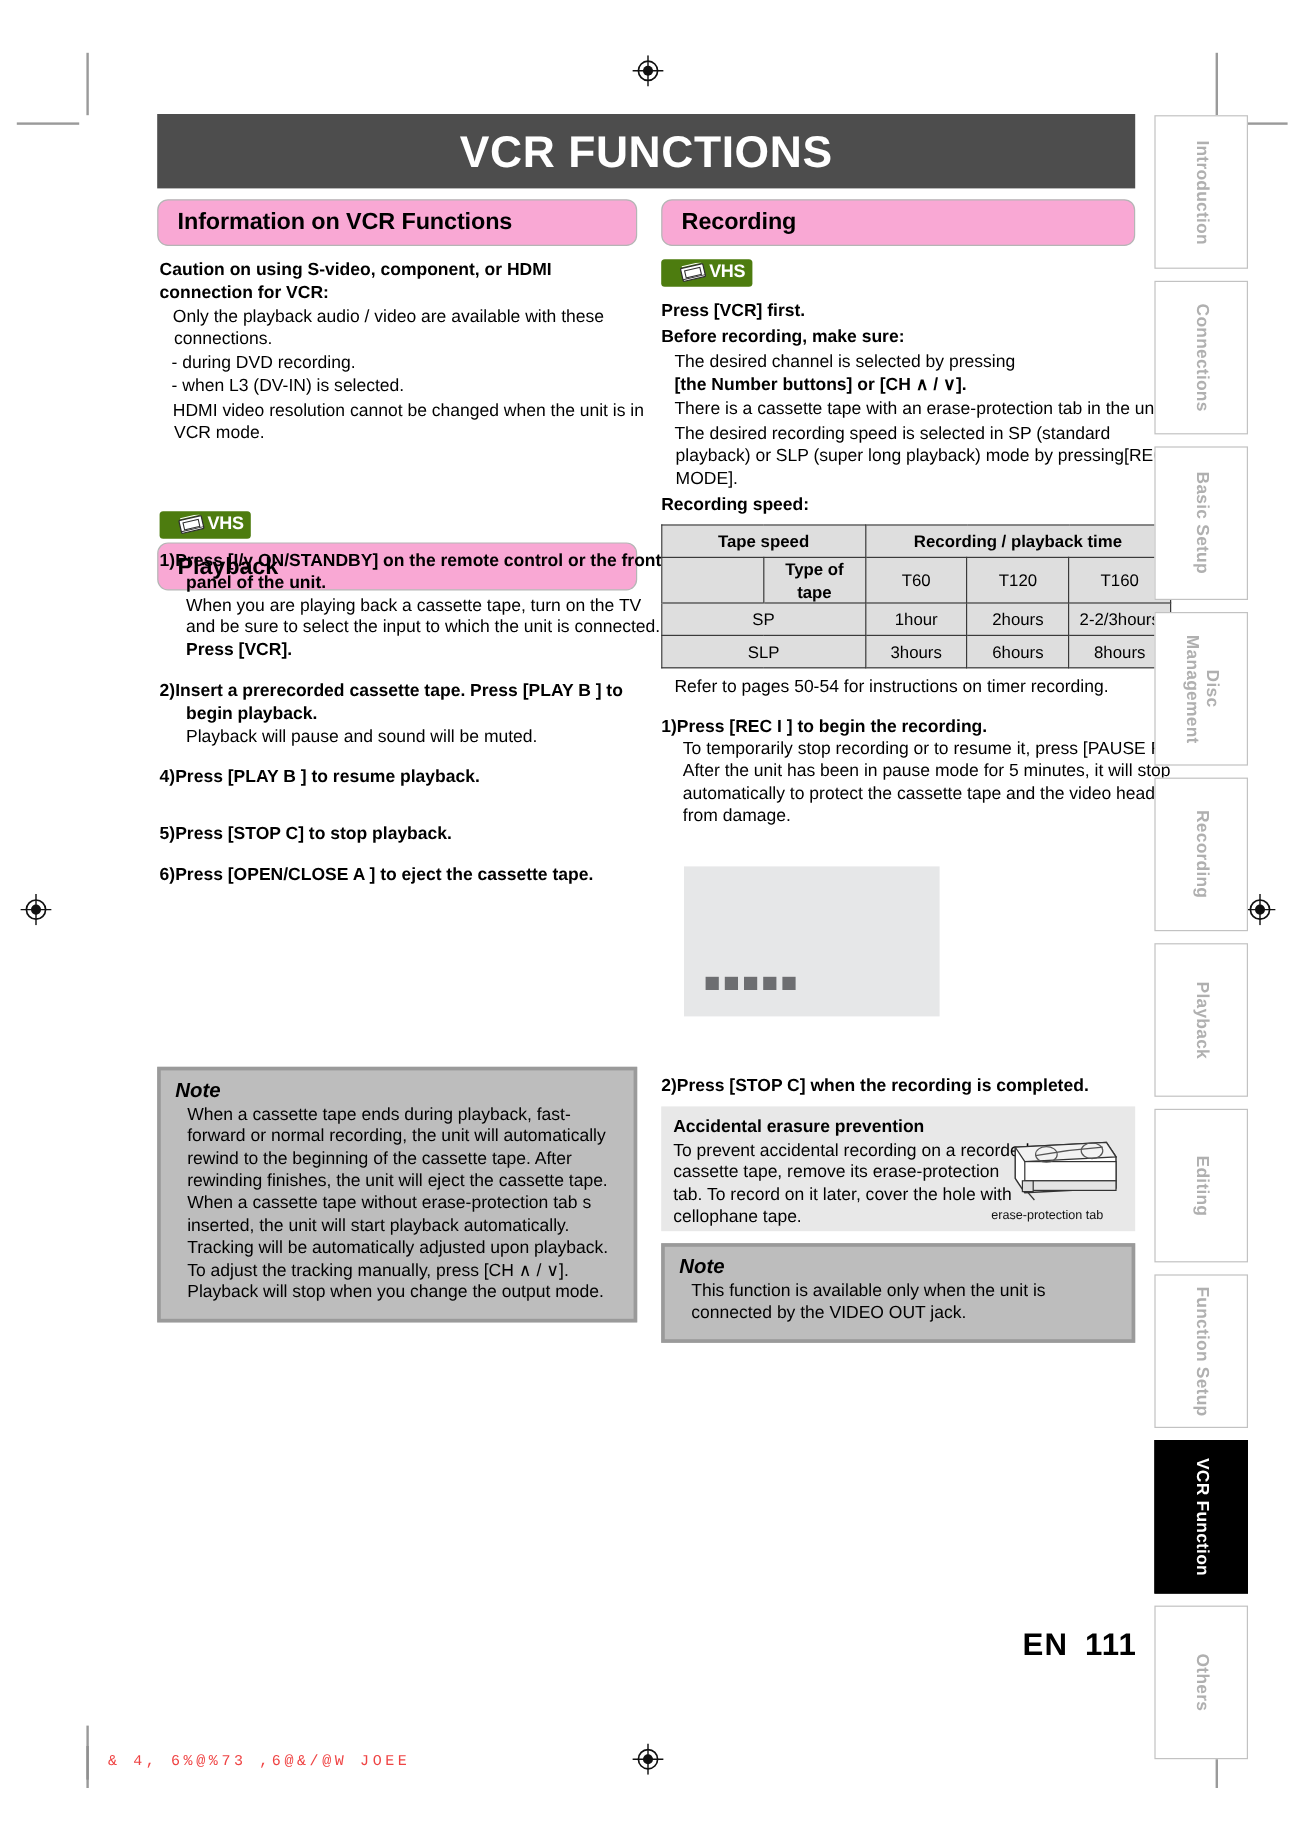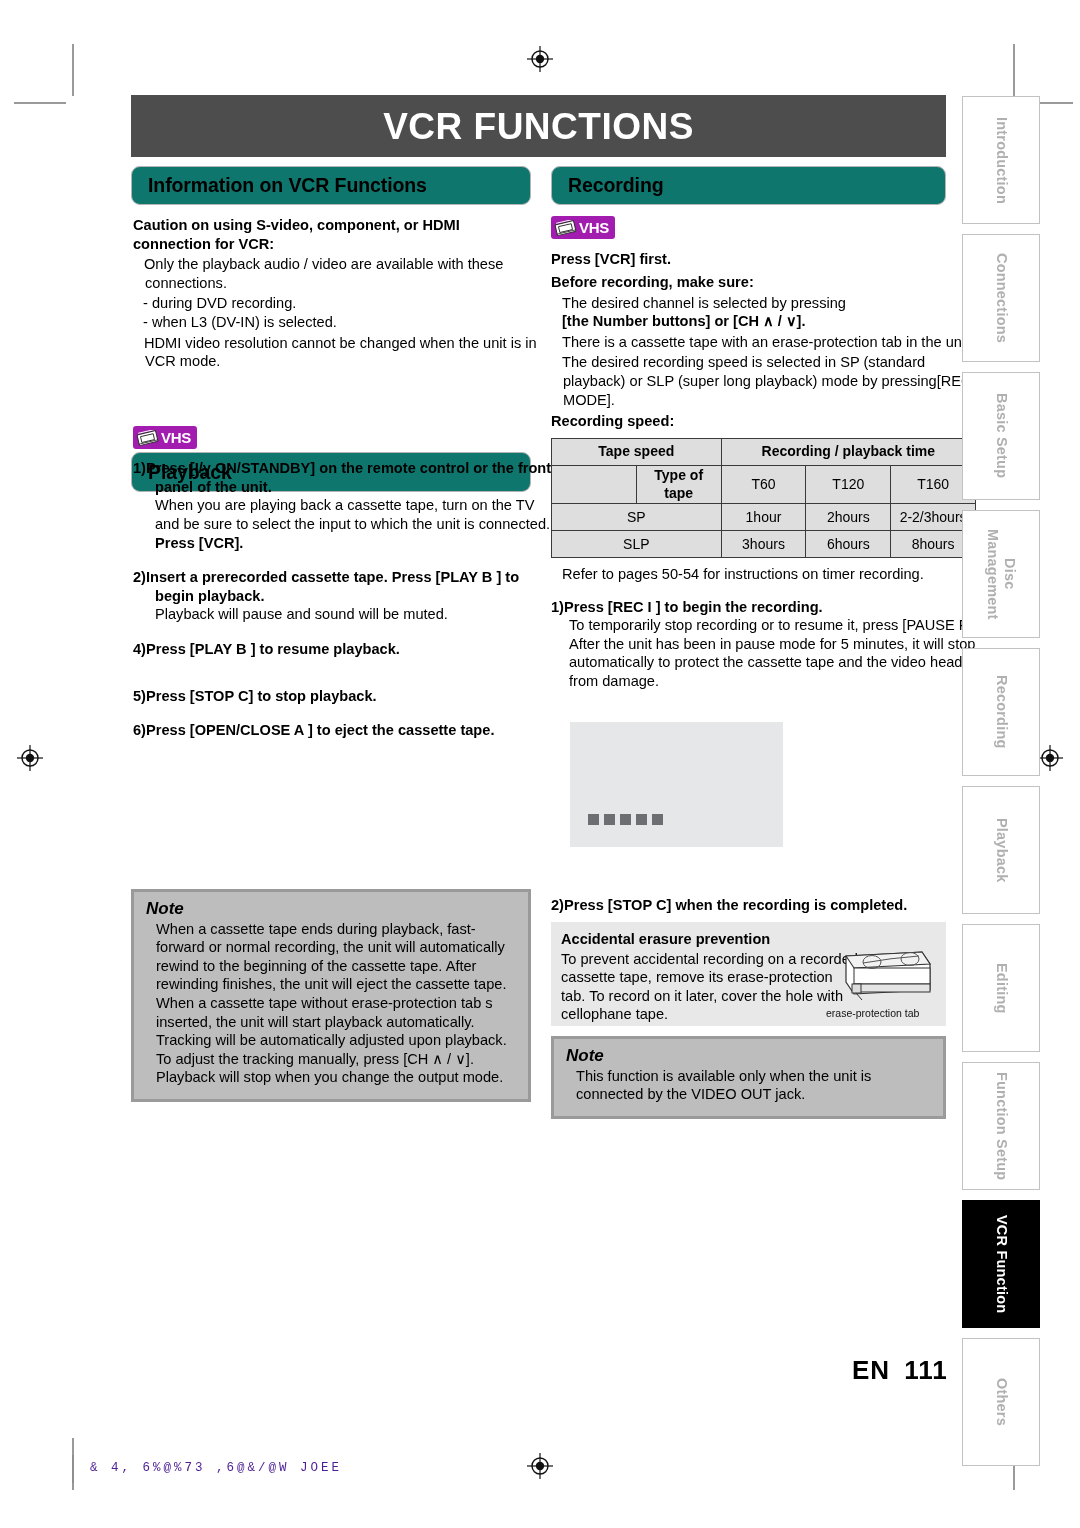--- a/index.html
+++ b/index.html
@@ -44,21 +44,21 @@
     font-weight: bold;
     letter-spacing: 0.5px;
     line-height: 1;
   }
 
   
   .pill {
     position: absolute;
     border: 1px solid #b5b5b5;
     border-radius: 9px;
-    background: #0f766e;
+    background: #f9a8d4;
     display: flex;
     align-items: center;
     padding-left: 16px;
   }
   .pill .txt {
     font-size: 19.5px;
     font-weight: bold;
     letter-spacing: -0.1px;
   }
 
@@ -78,23 +78,23 @@
   .b { font-weight: bold; }
   p { margin: 0; }
   .indent    { padding-left: 12px; text-indent: -1px; }
   .indent2   { padding-left: 22px; text-indent: -12px; }
   .step      { font-weight: bold; padding-left: 22px; text-indent: -22px; margin-top: 11px; }
   .stepbody  { padding-left: 22px; }
 
   
   .vhs-badge {
     display: inline-block;
-    background: #a21caf;
+    background: #4d7c0f;
     border-radius: 3px;
-    padding: 2px 6px 2px 3px;
+    padding: 2px 6px 2px 15px;
     position: relative;
   }
   .vhs-badge .vhs-text {
     color: #fff; font-weight: bold; font-size: 15px;
     letter-spacing: -0.3px; vertical-align: middle;
   }
   .vhs-badge .tape-glyph {
     display: inline-block;
     width: 24px; height: 16px;
     vertical-align: middle;
@@ -200,21 +200,21 @@
     letter-spacing: 1px;
   }
   #page-number .num { margin-left: 14px; }
 
   
   #footer-code {
     position: absolute;
     left: 90px; top: 1461px;
     font-size: 12.5px;
     letter-spacing: 3px;
-    color: #4c1d95;
+    color: #ef4444;
     font-family: "Liberation Mono", monospace;
   }
   .side-rule {
     position: absolute; background:#8f8f8f;
   }
 </style>
 </head>
 <body>
 
 <div class="page">

